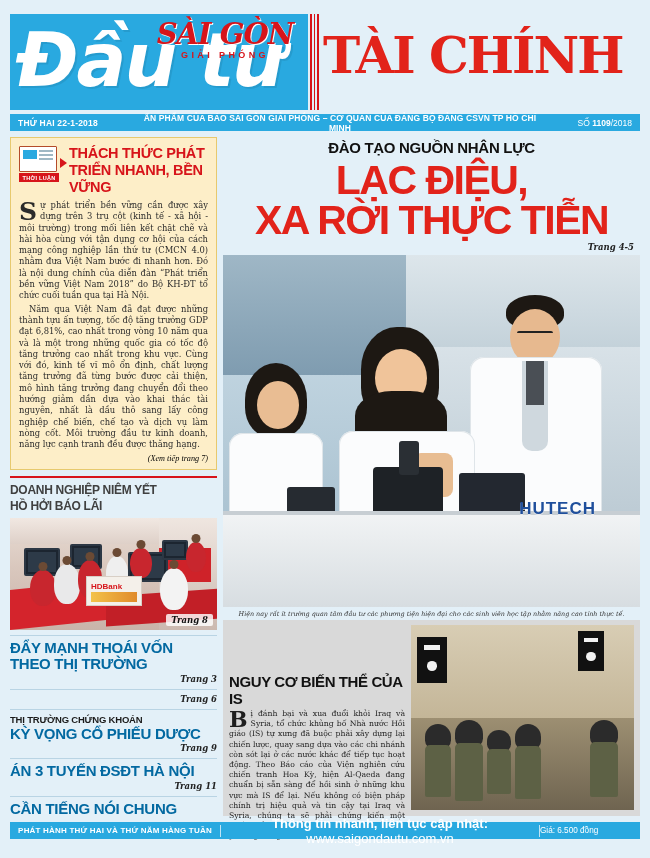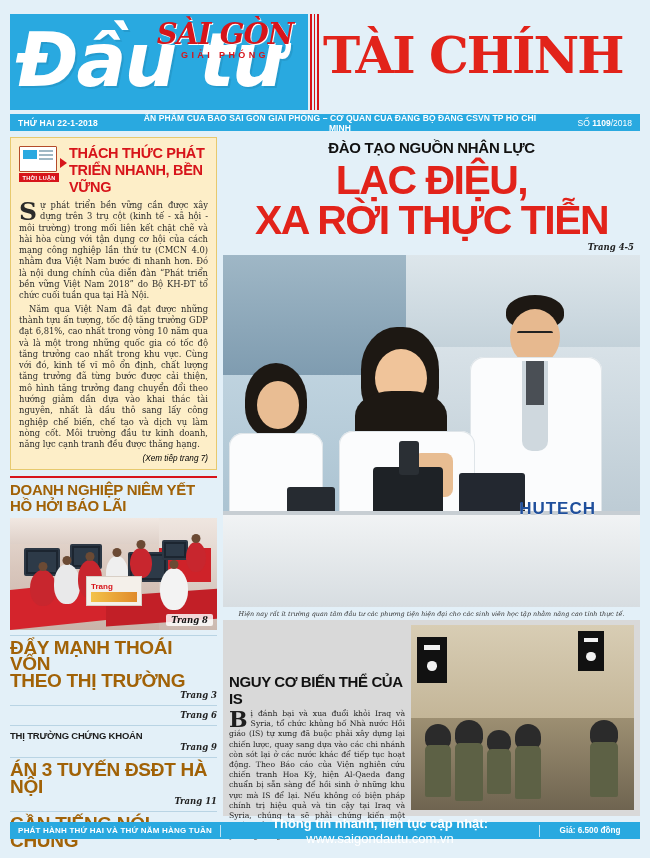--- a/index.html
+++ b/index.html
@@ -93,27 +93,27 @@
   .edi-body {
     margin-top: 4px; font-family: "DejaVu Serif", serif; font-size: 8.4px; line-height: 11.3px;
     color: #2b2b2b; text-align: justify;
   }
   .edi-body p + p { text-indent: 10px; margin-top: 2px; }
   .edi-body .drop {
     float: left; font-size: 25px; line-height: 21px; font-weight: bold; padding: 1px 3px 0 0;
     font-family: "DejaVu Serif", serif;
   }
   .edi-more { text-align: right; font-style: italic; font-size: 8.2px; margin-top: 3px;
-    font-family: Liberation Sans, sans-serif; }
+    font-family: Liberation Serif, serif; }
 
   
   .hr-red { border: 0; border-top: 2px solid #d7141a; margin: 6px 0 4px 0; }
   .hr-thin { border: 0; border-top: 1px solid #b9d4e4; margin: 5px 0 4px 0; }
-  .h-red { color: #a16207; font-weight: bold; font-size: 15px; line-height: 16.5px; letter-spacing: -.3px; }
-  .h-blue { color: #a16207; font-weight: bold; font-size: 19px; line-height: 16.5px; letter-spacing: -.3px; }
+  .h-red { color: #404040; font-weight: bold; font-size: 12px; line-height: 16.5px; letter-spacing: -.3px; }
+  .h-blue { color: #0369a1; font-weight: bold; font-size: 15px; line-height: 16.5px; letter-spacing: -.3px; }
   .kicker { color: #1b1b1b; font-weight: bold; font-size: 9.5px; letter-spacing: -.2px; margin-bottom: 1px; }
   .pageref { text-align: right; font-style: italic; font-weight: bold; font-size: 8.5px; color: #222;
     font-family: "DejaVu Serif", serif; margin-top: 1px; }
 
   
   .photo { position: relative; overflow: hidden; }
   .photo .tag {
     position: absolute; right: 4px; bottom: 4px; background: rgba(255,255,255,.82);
     color: #111; font-style: italic; font-weight: bold; font-size: 8.5px; padding: 1px 5px;
     font-family: "DejaVu Serif", serif; border-radius: 2px;
@@ -175,21 +175,21 @@
 
   
   .footer {
     position: absolute; left: 10px; right: 10px; bottom: 19px; height: 17px;
     background: #29a9e0; display: flex; align-items: center; color: #fff;
   }
   .f-left { width: 210px; text-align: center; font-size: 8px; font-weight: bold; letter-spacing: .2px; }
   .f-sep { width: 1px; height: 12px; background: #bfe4f5; }
   .f-mid { flex: 1; text-align: center; font-size: 9px; font-weight: bold; }
   .f-mid span { font-weight: normal; font-size: 13px; }
-  .f-right { width: 100px; text-align: center; font-size: 8.2px; font-weight: bold; }
+  .f-right { width: 100px; font-size: 8.2px; font-weight: normal; }
 </style>
 </head>
 <body>
 
 <div class="page">
 
   <div class="masthead">
     <div class="logo-block">
       <div class="dautu">Đầu tư</div>
       <div class="saigon-wrap">
@@ -261,36 +261,37 @@
         <div class="pp" style="left:120px; top:30px; width:22px; height:30px; background:#c8262e;">
             <b></b>
           </div>
         <div class="pp" style="left:150px; top:50px; width:28px; height:42px; background:#f3f3f3;">
             <b></b>
           </div>
         <div class="pp" style="left:176px; top:24px; width:20px; height:30px; background:#c8262e;">
             <b></b>
           </div>
         <div class="bp-card">
-          <i>Trang</i>
+          <i>HDBank</i>
             <u></u>
         </div>
         <div class="tag">Trang 8</div>
       </div>
 
       <hr class="hr-thin">
       <div class="h-blue">ĐẨY MẠNH THOÁI VỐN</div>
       <div class="h-blue">THEO THỊ TRƯỜNG</div>
       <div class="pageref">Trang 3</div>
 
       <hr class="hr-thin">
       <div class="pageref">Trang 6</div>
 
       <hr class="hr-thin">
       <div class="kicker">THỊ TRƯỜNG CHỨNG KHOÁN</div>
+      <div class="h-blue">KỲ VỌNG CỔ PHIẾU DƯỢC</div>
       <div class="pageref">Trang 9</div>
 
       <hr class="hr-thin">
       <div class="h-blue">ÁN 3 TUYẾN ĐSĐT HÀ NỘI</div>
       <div class="pageref">Trang 11</div>
 
       <hr class="hr-thin">
       <div class="h-blue">CẦN TIẾNG NÓI CHUNG</div>
 
     </div>

